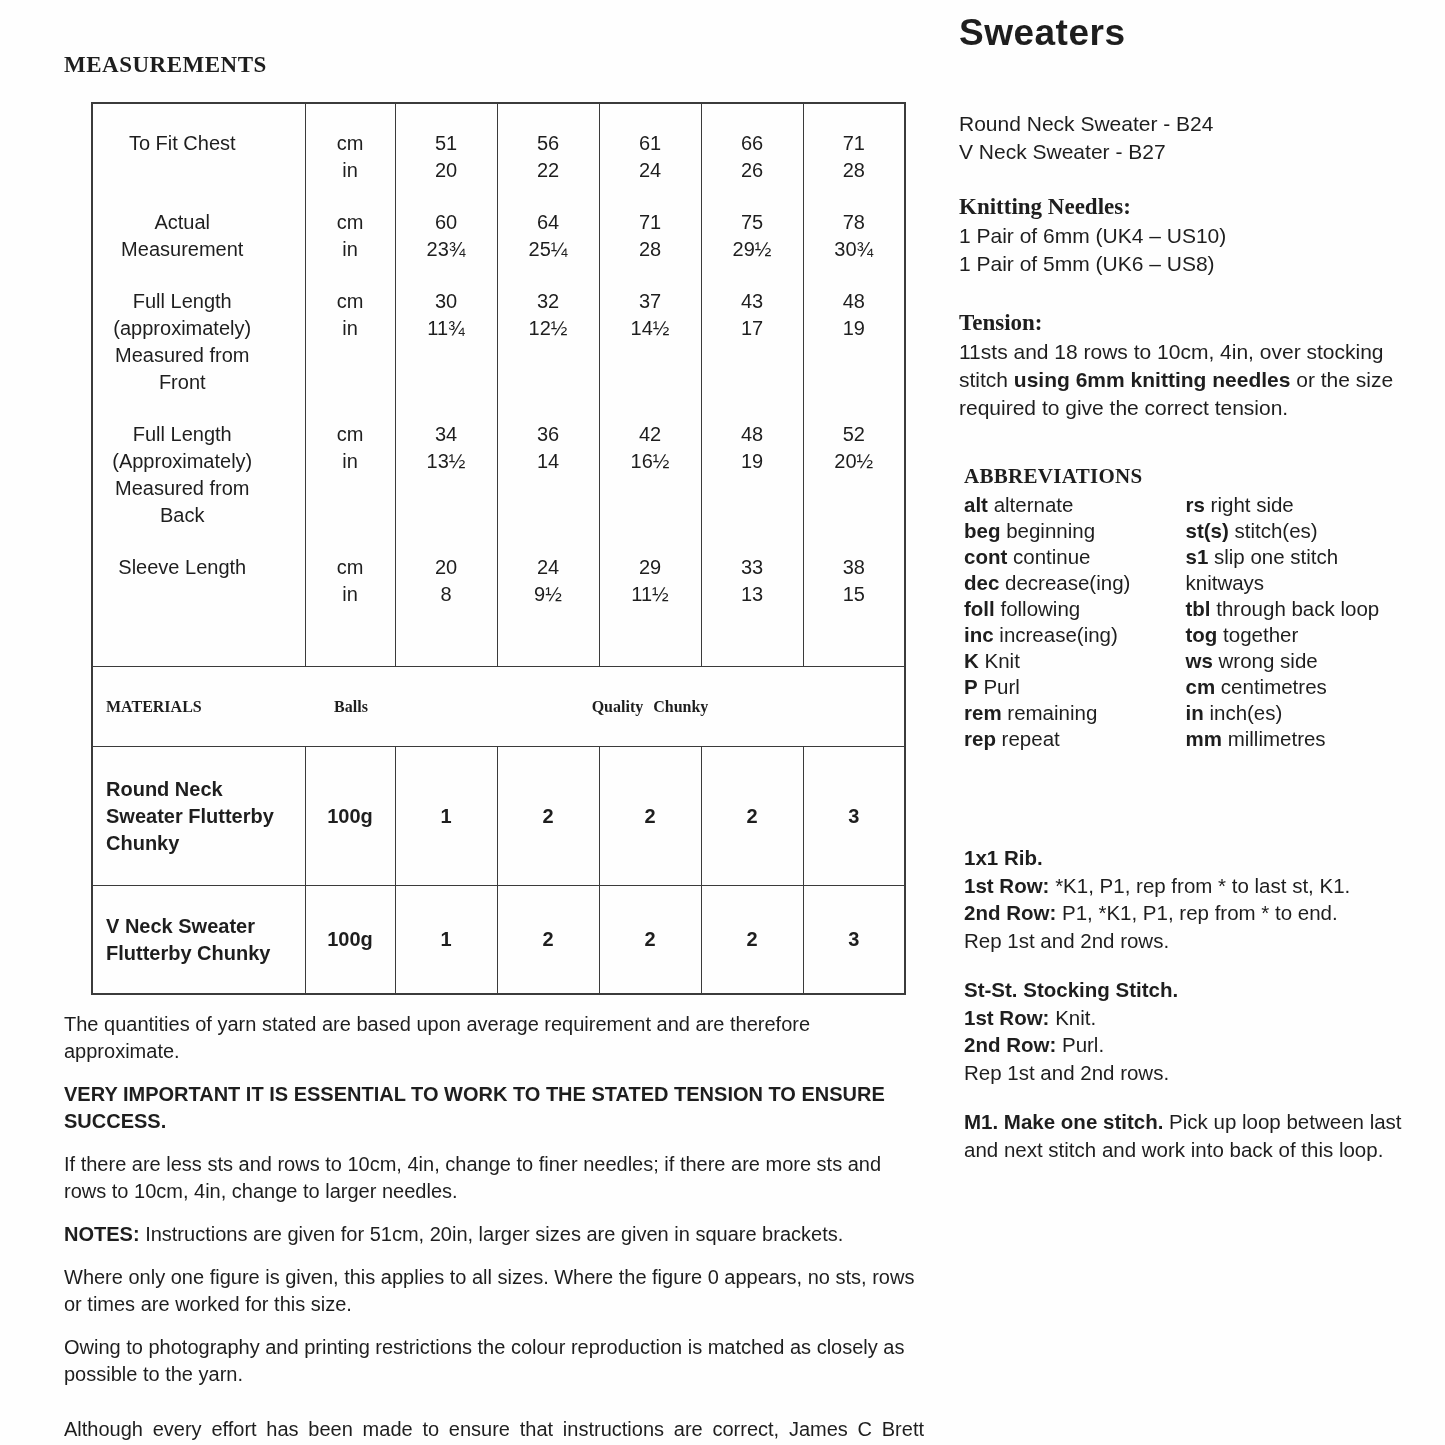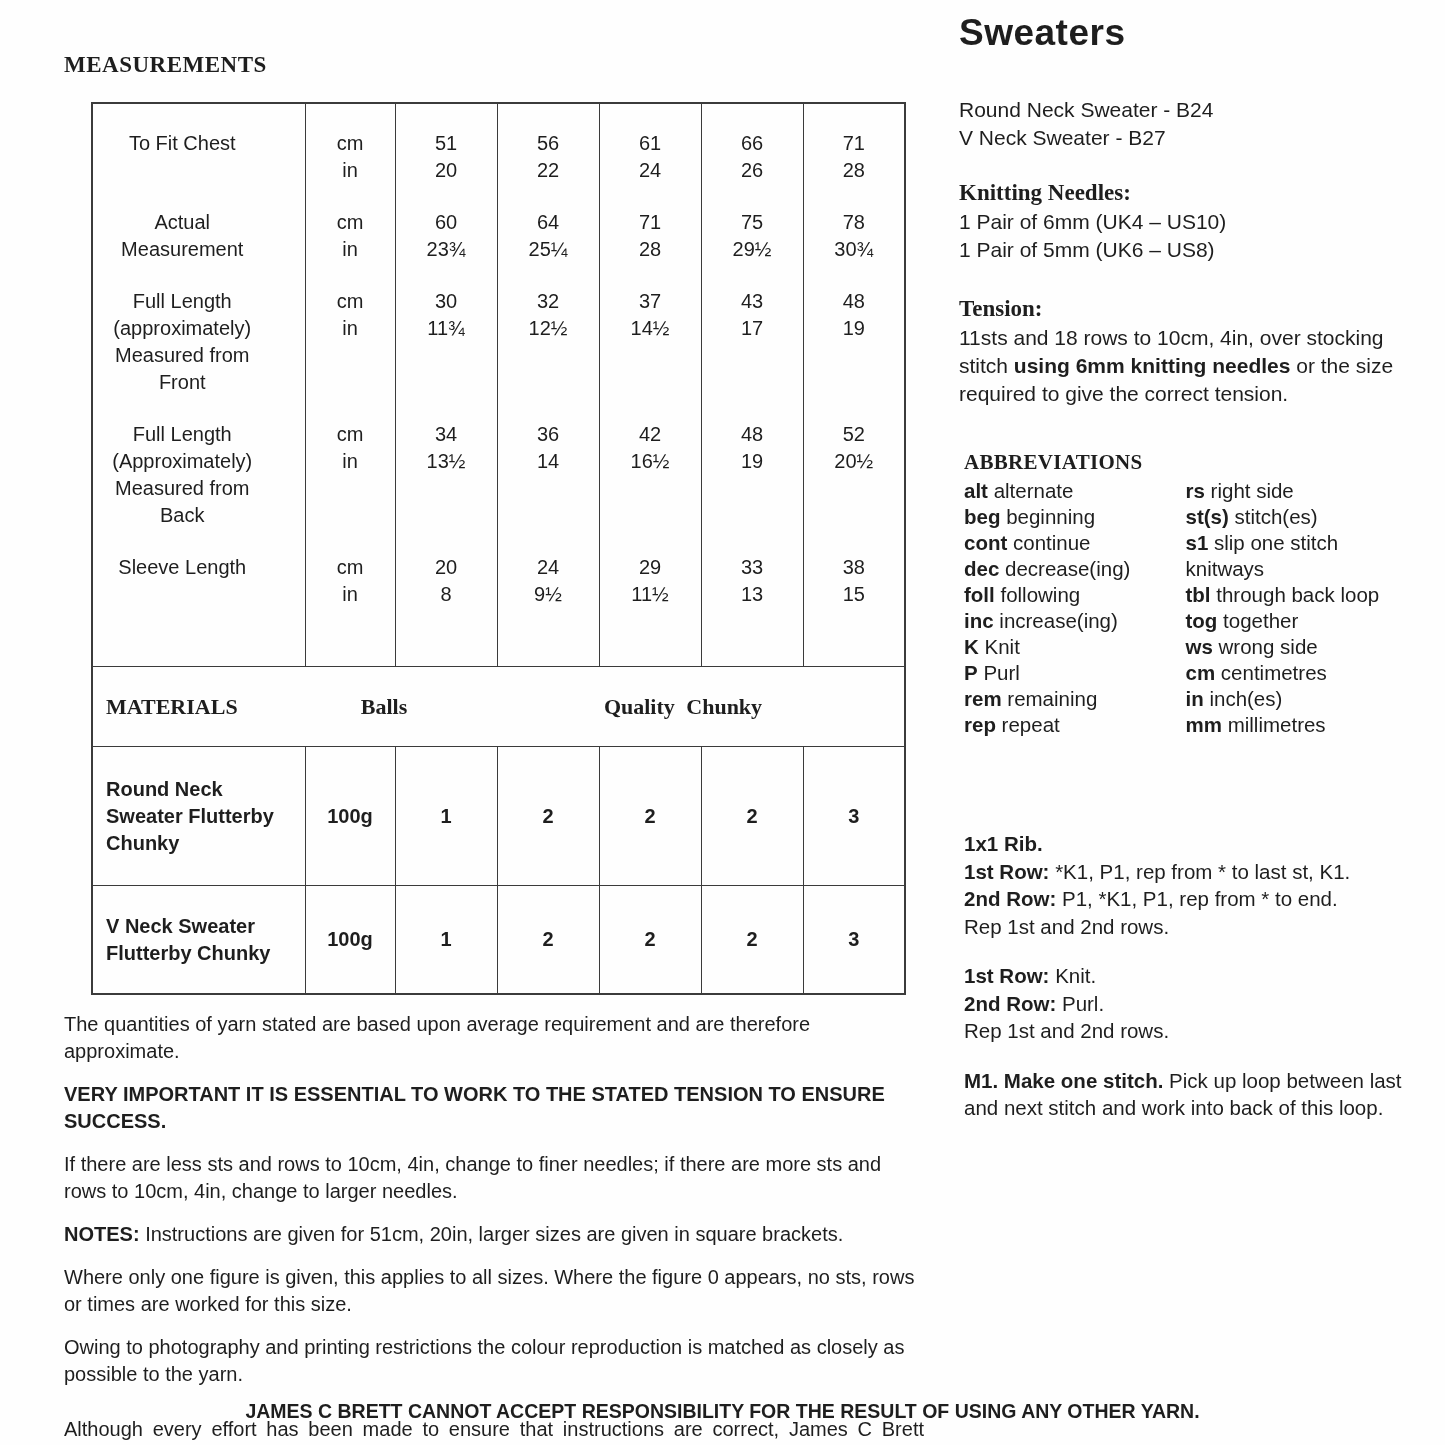--- a/index.html
+++ b/index.html
@@ -43,38 +43,38 @@
   tr.r1 td { padding-top:26px; }
   tr.r2 td, tr.r3 td, tr.r4 td { padding-top:24px; }
   tr.r5 td { padding-top:24px; padding-bottom:58px; }
 
   tr.mat-head td {
     border-top:1.5px solid #3b3b3b;
     border-bottom:1.5px solid #3b3b3b;
     border-right:none;
     padding:26px 0;
   }
-  .mh-wrap { display:flex; align-items:center; font-size:22px;gap:33px; }
+  .mh-wrap { display:flex; align-items:center; font-size:16px; }
   .mh-materials { width:213px; padding-left:13px; box-sizing:border-box; }
   .mh-balls { width:90px; text-align:center; }
   .mh-quality { flex:1; text-align:center; word-spacing:6px; }
 
   tr.matrow td { vertical-align:middle; font-weight:bold; }
   tr.matrow .lbl { text-align:left; padding-left:13px; padding-right:10px; }
   tr.matrow .unit, tr.matrow .val { text-align:center; }
   tr.mat1 td { height:136px; border-bottom:1.5px solid #3b3b3b; }
   tr.mat2 td { height:105px; }
 
   .notes { width:860px; margin-top:16px; font-size:20px; line-height:27px; }
   .notes p { margin:16px 0 15px 0; }
   .notes p.bold { font-weight:bold; }
   .notes p.justify { text-align:justify; margin-top:28px; }
 
   
-  .sweaters-title { font-size:37px; font-weight:bold; margin:0 0 42px 0; letter-spacing:0.5px; }
+  .sweaters-title { font-size:37px; font-weight:bold; margin:0 0 56px 0; letter-spacing:0.5px; }
   .rc-block { margin-bottom:28px; }
   .rc-heading { font-size:23px; margin:0 0 2px 0; }
   .rc-text { font-size:21px; line-height:28px; }
   .tension-block { margin-top:32px; }
   .abbrev-block { margin-top:42px; padding-left:5px; }
   .abbrev-heading { font-size:21px; margin:0 0 3px 0; letter-spacing:0.3px; }
   .abbrev-cols { display:flex; }
   .abbrev-col { width:50%; font-size:20.5px; line-height:26px; }
   .special-block { margin-top:92px; padding-left:5px; font-size:20.5px; line-height:27.5px; }
   .special-heading { font-size:21px; margin:0; letter-spacing:0.3px; }
@@ -339,25 +339,25 @@
       </div>
 
       <div class="special-block">
         <div class="sp-group first">
           <div><b>1x1 Rib.</b></div>
           <div><b>1st Row:</b> <span>*K1, P1, rep from * to last st, K1.</span></div>
           <div><b>2nd Row:</b> <span>P1, *K1, P1, rep from * to end.</span></div>
           <div>Rep 1st and 2nd rows.</div>
         </div>
         <div class="sp-group">
+          <div><b>St-St. Stocking Stitch.</b></div>
           <div><b>1st Row:</b> <span>Knit.</span></div>
           <div><b>2nd Row:</b> <span>Purl.</span></div>
           <div>Rep 1st and 2nd rows.</div>
         </div>
         <div class="sp-group">
           <b>M1. Make one stitch.</b> <span>Pick up loop between last and next stitch and work into back of this loop.</span>
         </div>
       </div>
     </div>
   </div>
 
-  <div class="footer">JAMES C BRETT CANNOT ACCEPT RESPONSIBILITY FOR THE RESULT OF USING ANY OTHER YARN.</div>
 </div>
 
 </body></html>

